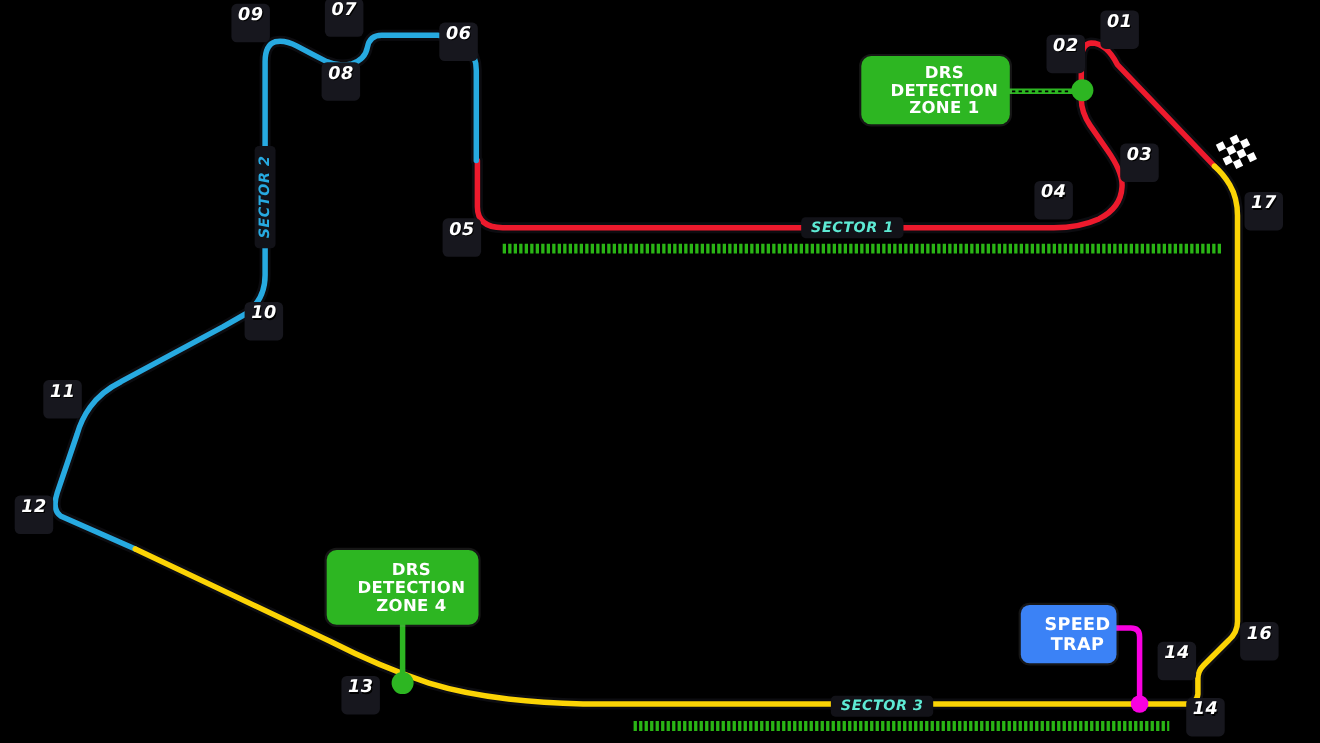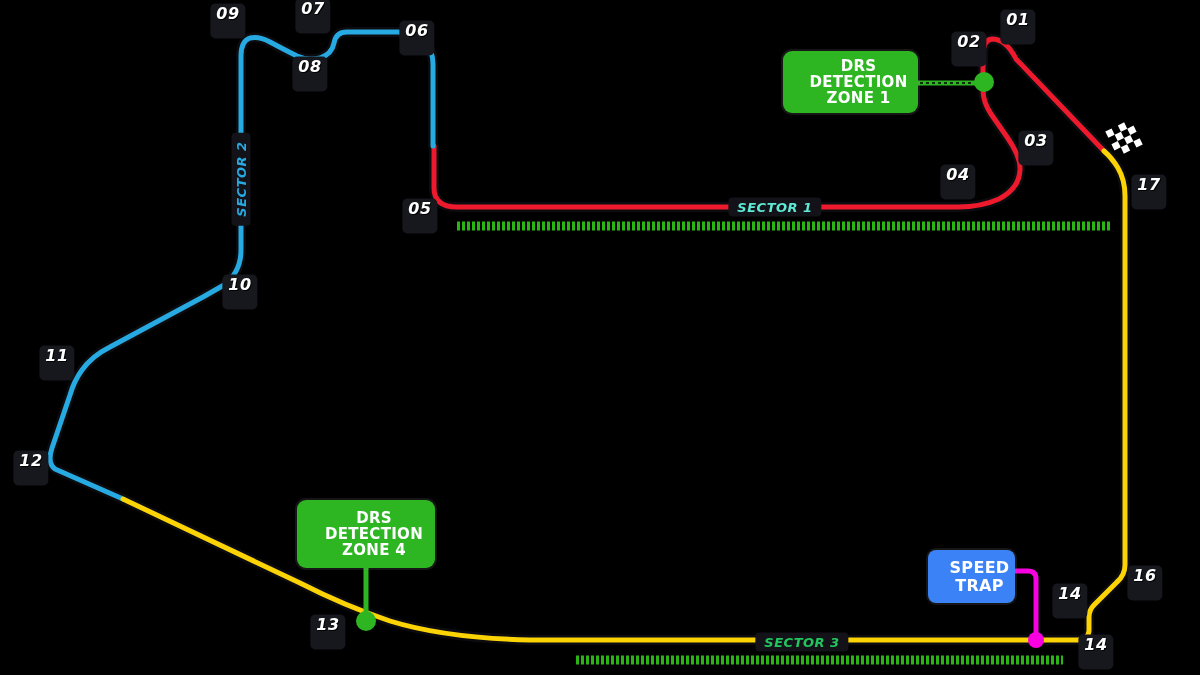--- a/index.html
+++ b/index.html
@@ -22,21 +22,21 @@
     text-shadow:1px 1px 0 #000;white-space:nowrap;
   }
   
   .sector-badge{
     position:absolute;transform:translate(-50%,-50%);
     background:#121218;font-size:13px;font-weight:bold;font-style:italic;
     letter-spacing:.5px;padding:2px 9px;border-radius:4px;white-space:nowrap;line-height:15px;
   }
   .sector-badge.s1{color:#5eead4;}
   .sector-badge.s2{color:#27aae1;transform:translate(-50%,-50%) rotate(-90deg);}
-  .sector-badge.s3{color:#22c55e;}
+  .sector-badge.s3{color:#5eead4;}
   
   .callout{
     position:absolute;display:flex;flex-direction:column;justify-content:center;
     text-align:center;color:#fff;font-weight:bold;border-radius:9px;
     line-height:16px;letter-spacing:.3px;
     box-shadow:0 0 0 2px rgba(150,150,150,.15);
   }
   .callout span{display:block;margin-left:16px;}
   .drs-box{background:#2db622;font-size:15px;}
   .drs-box.z1{left:783px;top:51px;width:135px;height:62px;}

